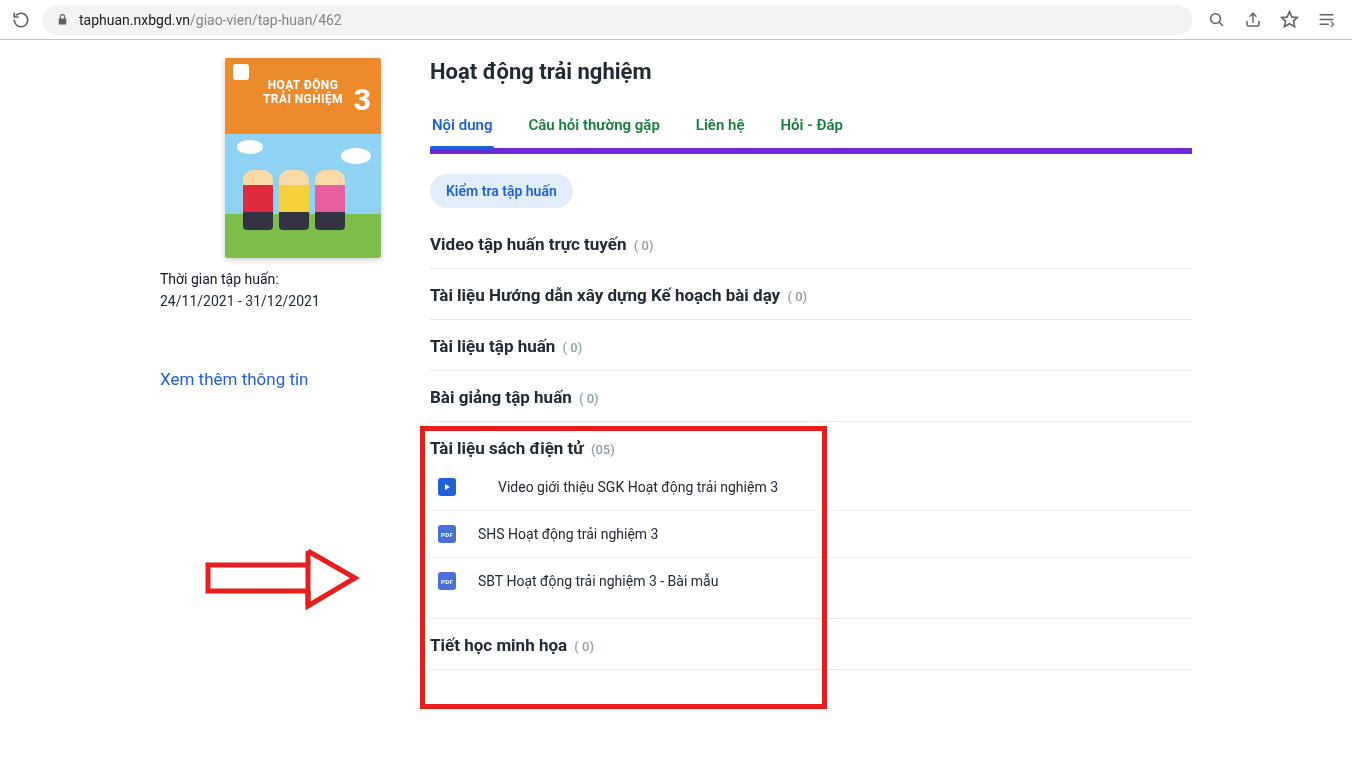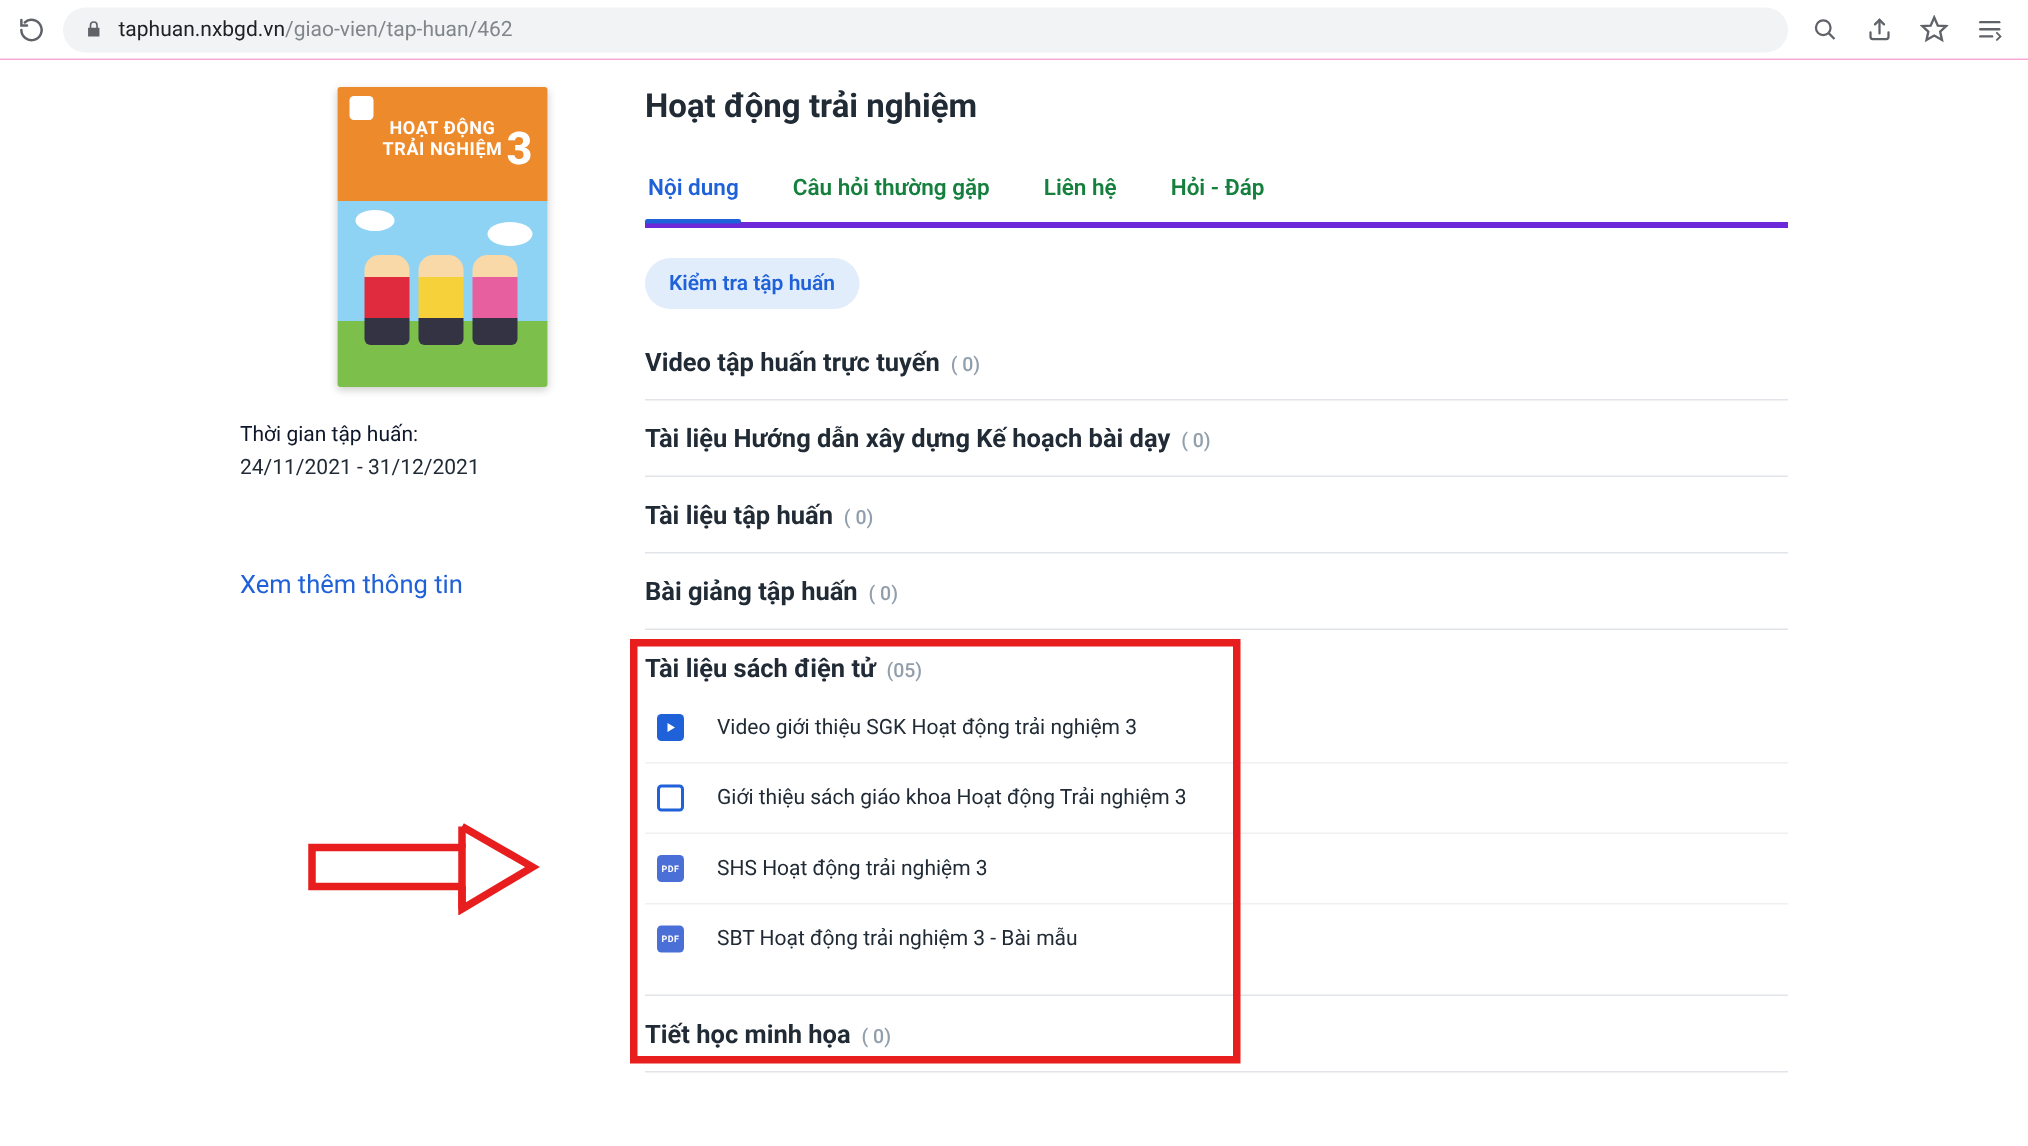--- a/index.html
+++ b/index.html
@@ -57,24 +57,24 @@
   }
   .sidebar {
     width: 430px;
     display: flex;
     flex-direction: column;
     align-items: flex-start;
     padding-left: 160px;
     position: relative;
   }
   .book-cover {
-    width: 140px;
+    width: 156px;
     height: 200px;
     margin-left: 65px;
-    margin-bottom: 24px;
+    margin-bottom: 13px;
     border-radius: 2px;
     box-shadow: 0 2px 6px rgba(0,0,0,0.2);
     background: linear-gradient(#ed8a2b 0 38%, #8fd3f4 38% 78%, #7cc04b 78% 100%);
     position: relative;
     overflow: hidden;
   }
   .cover-top {
     color: #fff;
     text-align: center;
     padding-top: 20px;
@@ -141,21 +141,21 @@
   .title {
     font-size: 22px;
     font-weight: 700;
     color: #212b36;
     margin-top: 1px;
   }
   .tabs {
     display: flex;
     gap: 32px;
     margin-top: 22px;
-    border-bottom: 4px solid #6d28d9;
+    border-bottom: 6px solid #6d28d9;
   }
   .tab {
     padding: 10px 2px 14px 2px;
     font-size: 15px;
     font-weight: 600;
     color: #15803d;
     cursor: pointer;
     position: relative;
   }
   .tab.active {
@@ -204,21 +204,21 @@
   }
   .item {
     display: flex;
     align-items: center;
     padding: 14px 0 14px 8px;
     border-top: 1px solid #eef0f2;
     font-size: 14px;
     color: #212b36;
     cursor: pointer;
   }
-  .item:first-child { border-top: none; margin-top: 6px; }
+  .item:first-child { border-top: none; margin-top: 6px; gap: 20px; }
   .item-icon {
     width: 18px; height: 18px;
     border-radius: 3px;
     margin-right: 22px;
     display: flex; align-items: center; justify-content: center;
     flex-shrink: 0;
   }
   .icon-video { background:#1f61d8; }
   .icon-video::after {
     content:''; width:0; height:0;
@@ -332,24 +332,20 @@
         <div class="section"><span class="section-title">Video tập huấn trực tuyến</span><span class="section-count"> ( 0)</span></div>
         <div class="section"><span class="section-title">Tài liệu Hướng dẫn xây dựng Kế hoạch bài dạy</span><span class="section-count"> ( 0)</span></div>
         <div class="section"><span class="section-title">Tài liệu tập huấn</span><span class="section-count"> ( 0)</span></div>
         <div class="section"><span class="section-title">Bài giảng tập huấn</span><span class="section-count"> ( 0)</span></div>
         <div class="section"><span class="section-title">Tài liệu sách điện tử</span><span class="section-count"> (05)</span><div class="items">
             <div class="item">
               <span class="item-icon icon-video"></span>
               <span>Video giới thiệu SGK Hoạt động trải nghiệm 3</span>
             </div>
             <div class="item">
-              <span class="item-icon icon-slide"></span>
-              <span>Giới thiệu sách giáo khoa Hoạt động Trải nghiệm 3</span>
-            </div>
-            <div class="item">
               <span class="item-icon icon-pdf">PDF</span>
               <span>SHS Hoạt động trải nghiệm 3</span>
             </div>
             <div class="item">
               <span class="item-icon icon-pdf">PDF</span>
               <span>SBT Hoạt động trải nghiệm 3 - Bài mẫu</span>
             </div>
           </div></div>
         <div class="section"><span class="section-title">Tiết học minh họa</span><span class="section-count"> ( 0)</span></div>
       </div>

